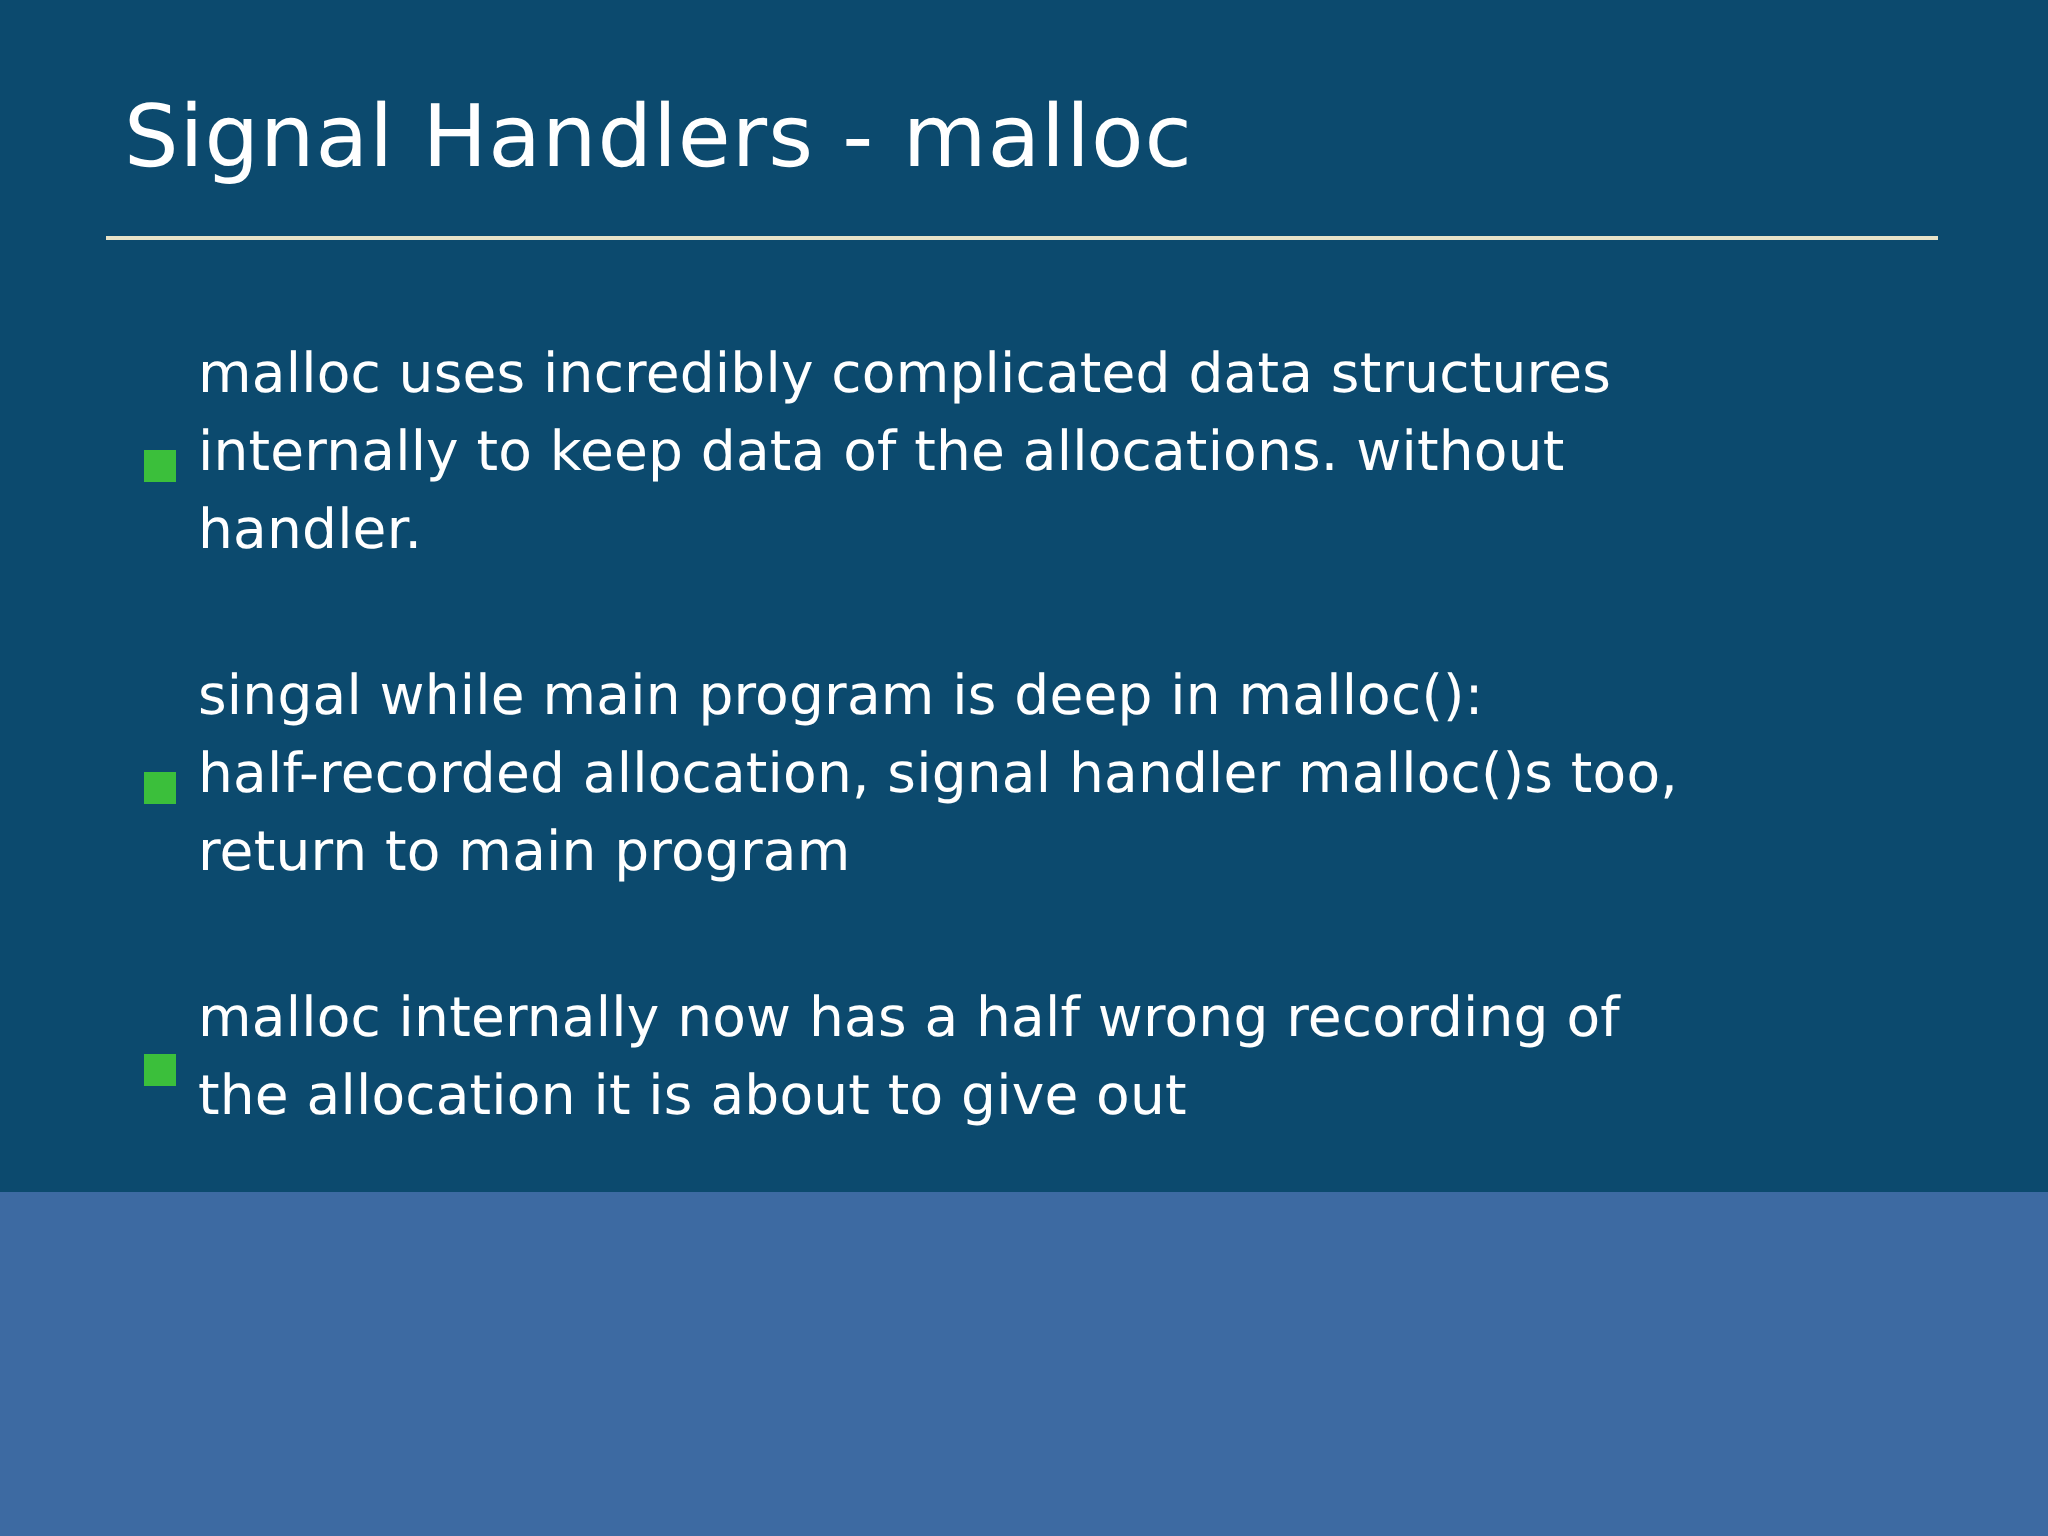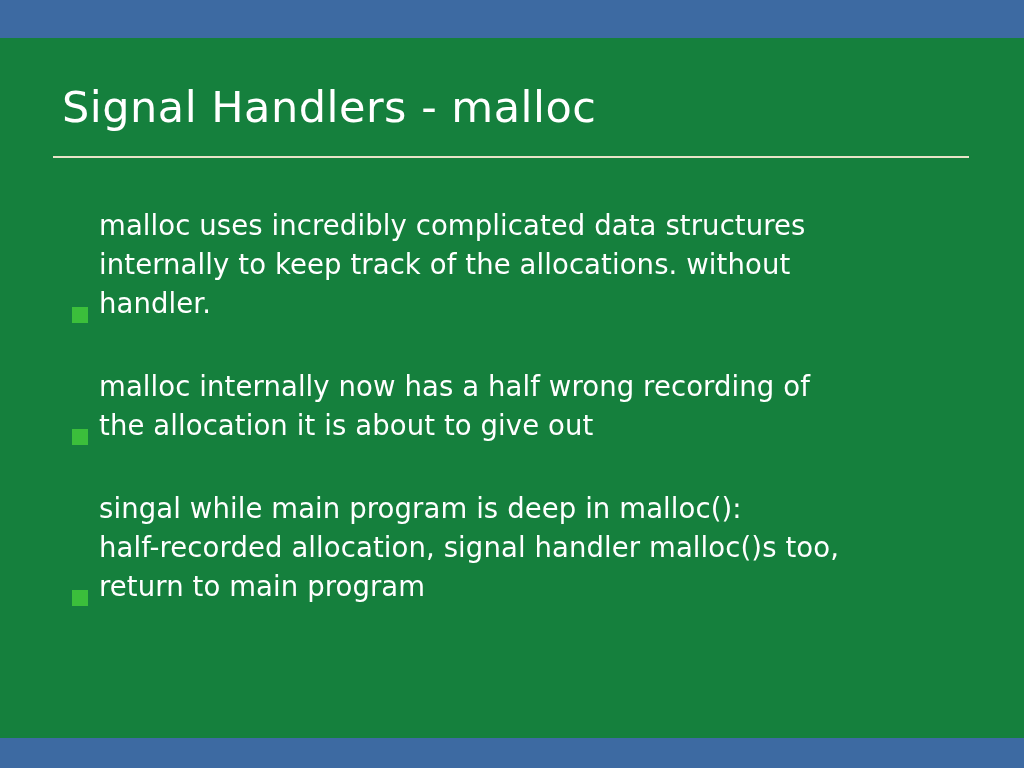--- a/index.html
+++ b/index.html
@@ -9,24 +9,23 @@
   body {
     width: 1024px;
     height: 768px;
     background: #3d6aa2;
     font-family: "DejaVu Sans", sans-serif;
     overflow: hidden;
   }
   .slide {
     position: relative;
     width: 1024px;
-    height: 700px;
-    background: #15803d;
+    height: 596px;
+    background: #0c4a6e;
     box-sizing: border-box;
-    margin-top: 38px;
   }
   .slide-title {
     position: absolute;
     left: 62px;
     top: 46px;
     width: 910px;
     color: #ffffff;
     font-size: 43px;
     font-weight: normal;
     letter-spacing: 0.5px;
@@ -43,21 +42,21 @@
   }
   .body-block {
     position: absolute;
     left: 72px;
     top: 168px;
     width: 900px;
   }
   .bullet-item {
     position: relative;
     display: flex;
-    align-items: flex-end;
+    align-items: center;
     margin-bottom: 44px;
   }
   .bullet-marker {
     flex: 0 0 auto;
     width: 16px;
     height: 16px;
     background: #3bbf3b;
     margin-top: 12px;
     margin-right: 11px;
   }
@@ -80,36 +79,36 @@
 
   <div class="slide-title">Signal Handlers - malloc</div>
   <div class="title-rule"></div>
 
   <div class="body-block">
 
     <div class="bullet-item">
       <span class="bullet-marker"></span>
       <div class="bullet-text">
         <span class="line">malloc uses incredibly complicated data structures</span>
-        <span class="line">internally to keep track of the allocations. without</span>
+        <span class="line">internally to keep data of the allocations. without</span>
         <span class="line">handler.</span>
-      </div>
-    </div>
-
-    <div class="bullet-item">
-      <span class="bullet-marker"></span>
-      <div class="bullet-text">
-        <span class="line">malloc internally now has a half wrong recording of</span>
-        <span class="line">the allocation it is about to give out</span>
       </div>
     </div>
 
     <div class="bullet-item">
       <span class="bullet-marker"></span>
       <div class="bullet-text">
         <span class="line">singal while main program is deep in malloc():</span>
         <span class="line">half-recorded allocation, signal handler malloc()s too,</span>
         <span class="line">return to main program</span>
       </div>
     </div>
 
+    <div class="bullet-item">
+      <span class="bullet-marker"></span>
+      <div class="bullet-text">
+        <span class="line">malloc internally now has a half wrong recording of</span>
+        <span class="line">the allocation it is about to give out</span>
+      </div>
+    </div>
+
   </div>
 </div>
 
 </body></html>

